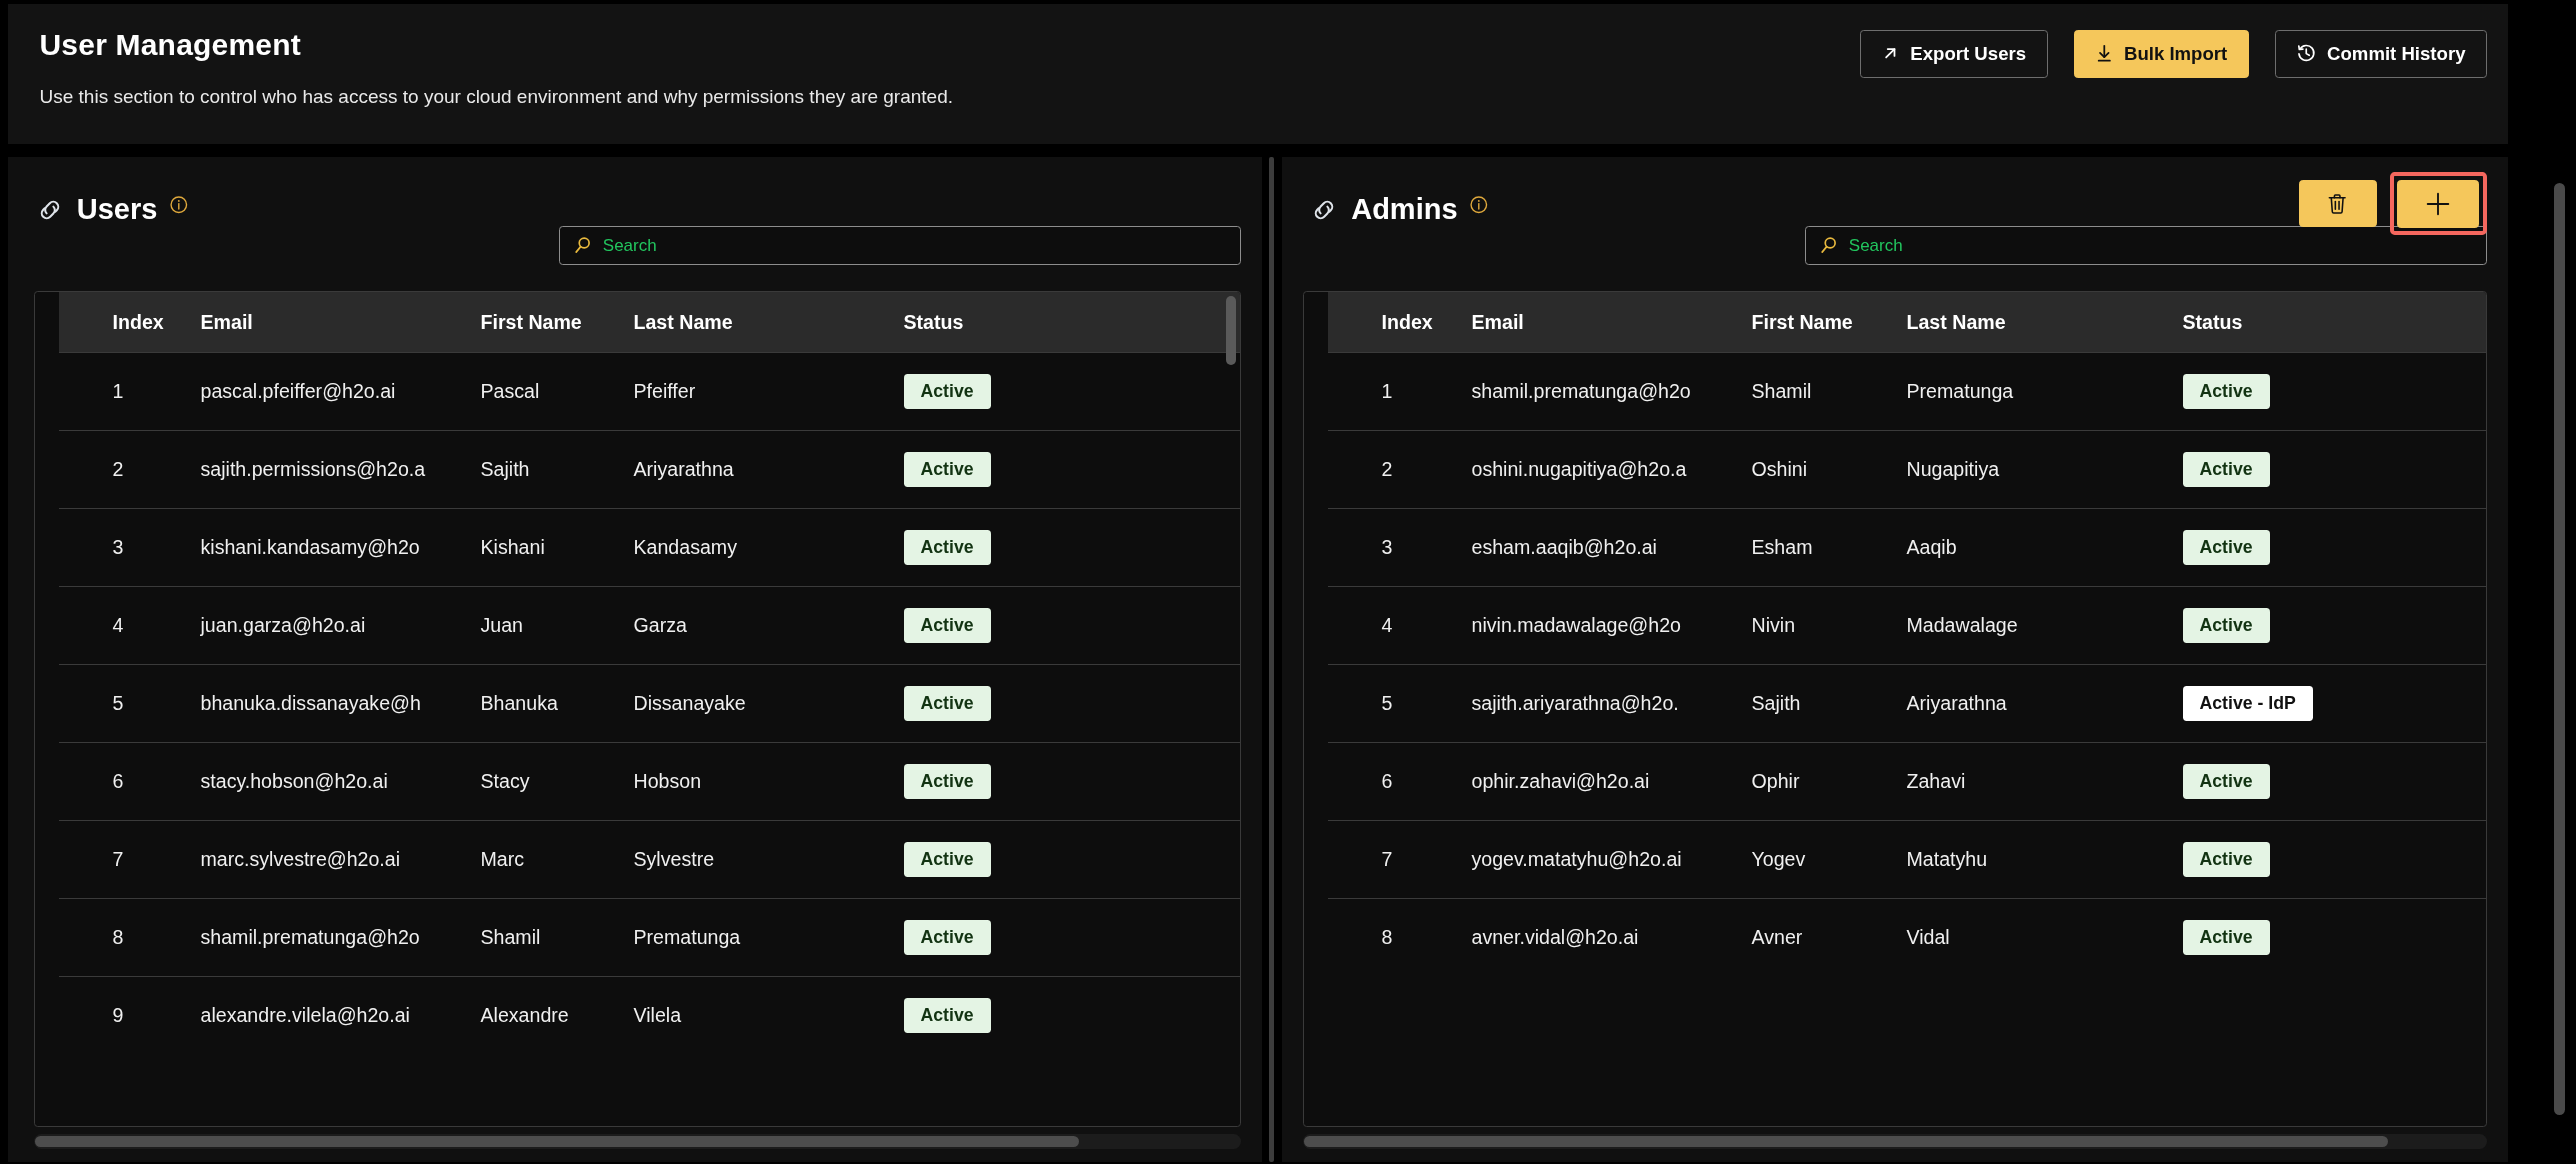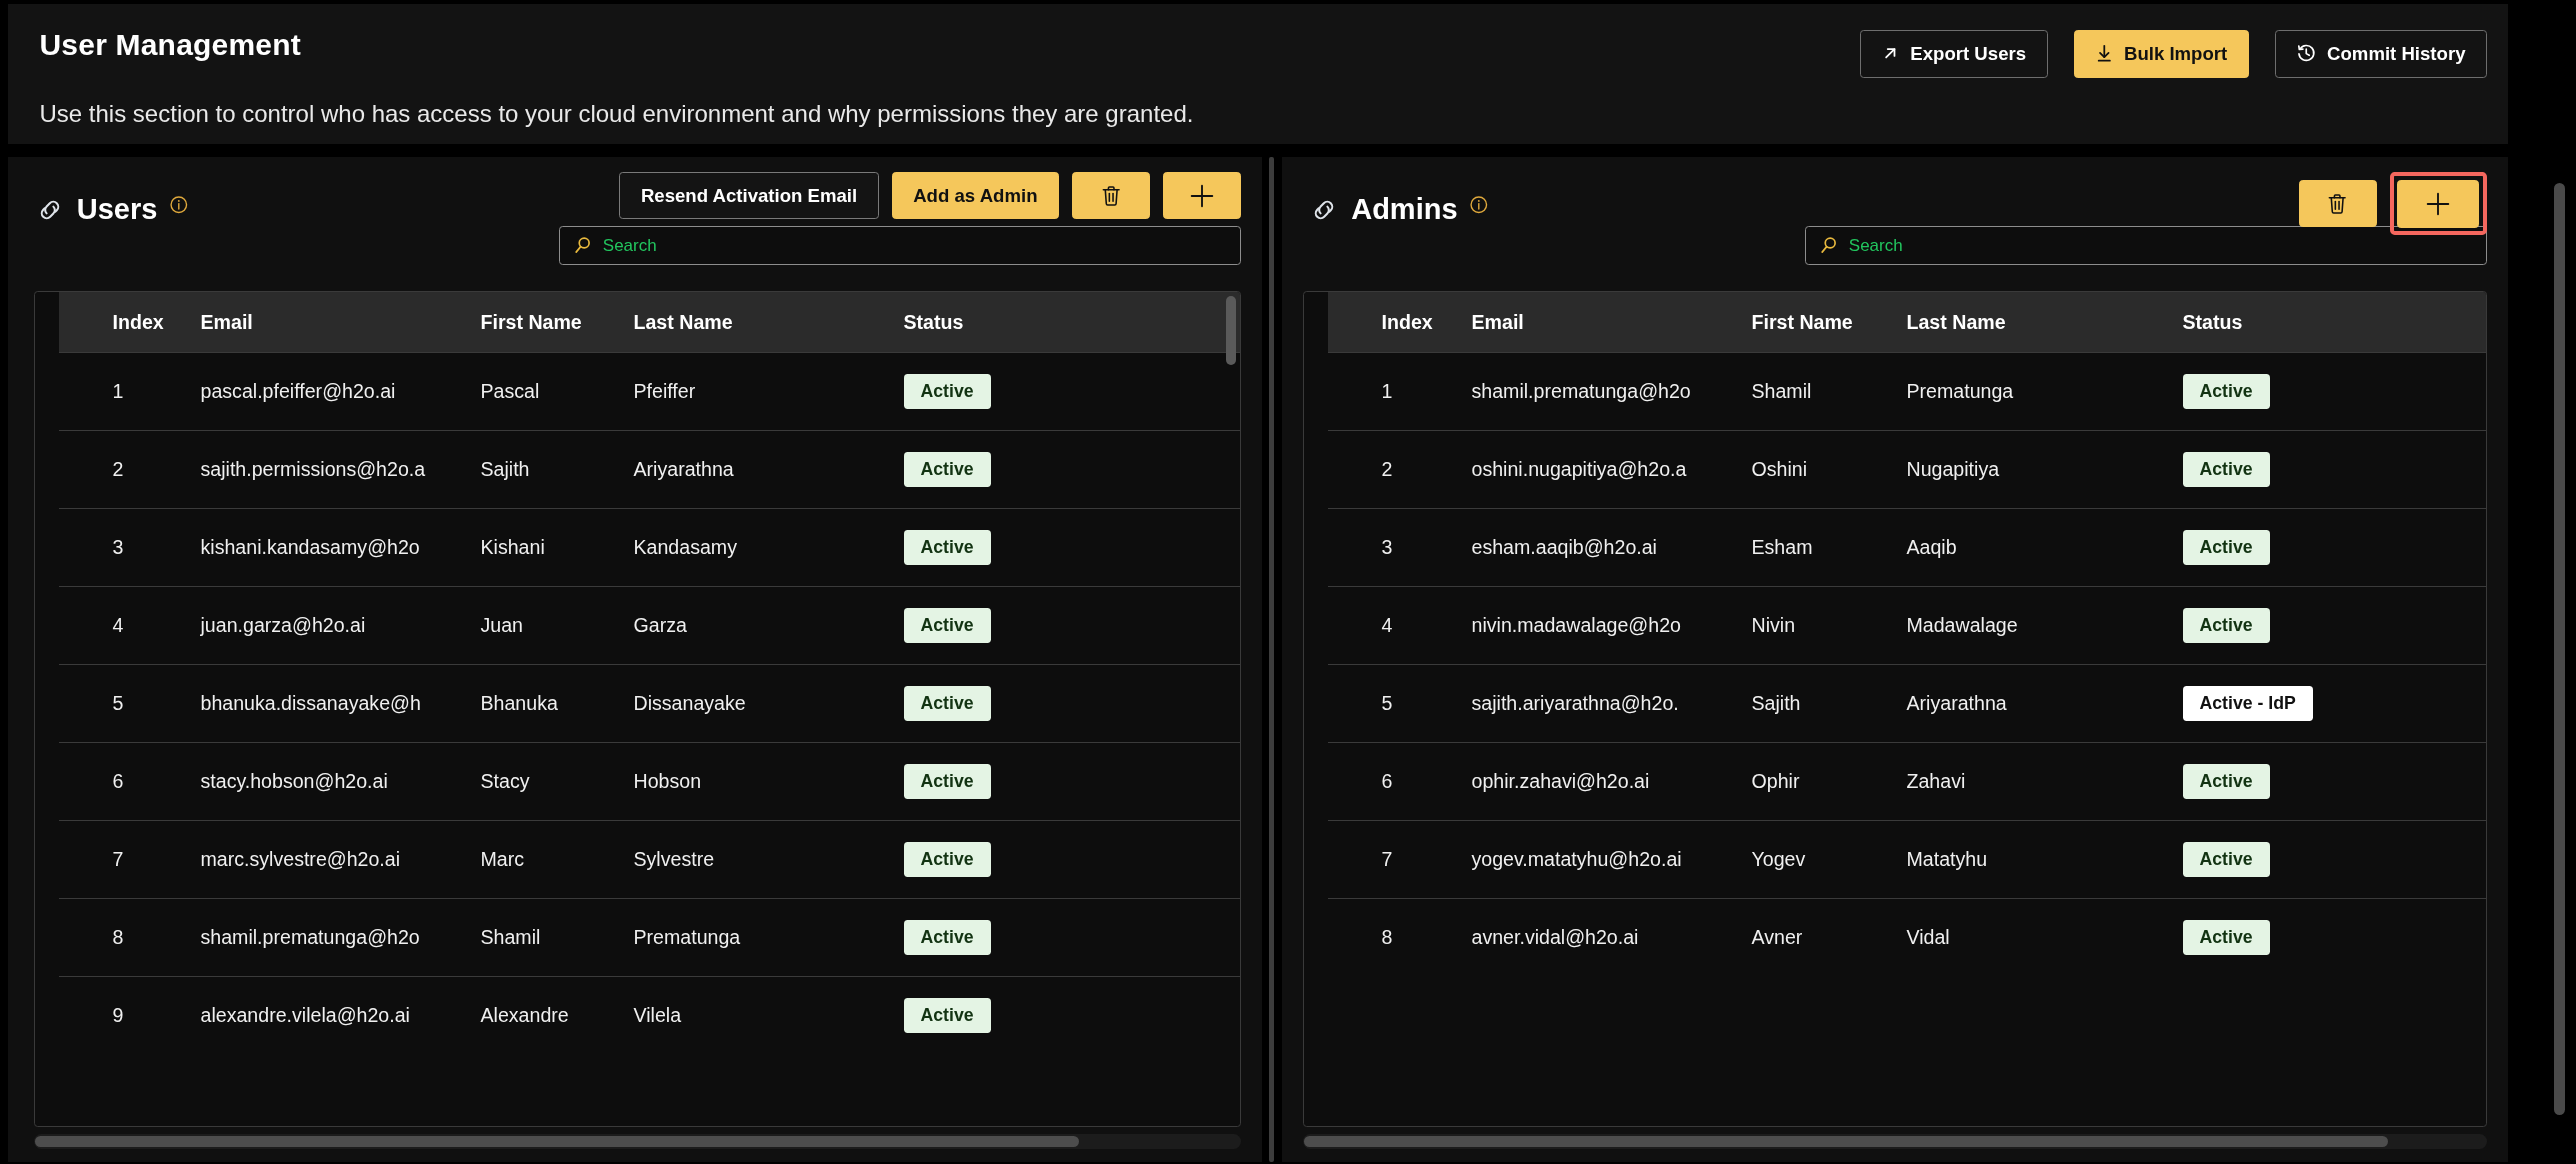--- a/index.html
+++ b/index.html
@@ -31,22 +31,22 @@
     padding: 20.5px 32px 0 32px;
   }
   #header-left { position: absolute; left: 32px; top: 24px; }
   .page-title {
     font-size: 30px;
     font-weight: bold;
     color: #ffffff;
     letter-spacing: 0.2px;
   }
   .page-subtitle {
-    margin-top: 38px;
-    font-size: 24px;
+    margin-top: 24px;
+    font-size: 19px;
     color: #e9e9e9;
     font-weight: normal;
   }
   #header-actions {
     position: absolute;
     right: 20.5px;
     top: 26px;
     display: flex;
     gap: 26px;
     align-items: center;
@@ -397,43 +397,20 @@
           <span class="panel-title">Users</span>
           <span class="info-icon">
             <svg width="19.6" height="19.6" viewBox="0 0 21 21" fill="none" stroke="#E0A93C" stroke-width="1.5">
               <circle cx="10.5" cy="10.5" r="8.3"></circle>
               <path d="M10.5 9.2 V15" stroke-linecap="round"></path>
               <circle cx="10.5" cy="6.3" r="1" fill="#E0A93C" stroke="none"></circle>
             </svg>
           </span>
         </div>
 
-        <div class="panel-tools">
-          <div class="tbtn ghost">Resend Activation Email</div>
-          <div class="tbtn primary">Add as Admin</div>
-          <div class="tbtn icon-only">
-            <span>
-              <svg width="22.4" height="24" viewBox="0 0 24 26" fill="none" stroke="#111111" stroke-width="1.7" stroke-linecap="round" stroke-linejoin="round">
-                <path d="M3.5 6.2 H20.5"></path>
-                <path d="M9 6.2 V4.2 a1 1 0 0 1 1 -1 h4 a1 1 0 0 1 1 1 V6.2"></path>
-                <path d="M5.6 6.2 L6.7 21.4 a1.4 1.4 0 0 0 1.4 1.3 h7.8 a1.4 1.4 0 0 0 1.4 -1.3 L18.4 6.2"></path>
-                <path d="M10 10.4 V18.6"></path>
-                  <path d="M14 10.4 V18.6"></path>
-              </svg>
-            </span>
-          </div>
-          <div class="tbtn icon-only">
-            <span>
-              <svg width="30" height="30" viewBox="0 0 32 32" fill="none" stroke="#111111" stroke-width="2" stroke-linecap="round">
-                <path d="M16 5 V27"></path>
-                  <path d="M5 16 H27"></path>
-              </svg>
-            </span>
-          </div>
-        </div>
       </div>
 
       <div class="search-row">
         <div class="search-box">
           <span>
             <svg width="20.5" height="20.5" viewBox="0 0 22 22" fill="none" stroke="#E8B93E" stroke-width="1.8" stroke-linecap="round">
               <circle cx="12" cy="8.6" r="5.3"></circle>
                 <path d="M8.2 12.5 L3.4 18.4"></path>
             </svg>
           </span>

